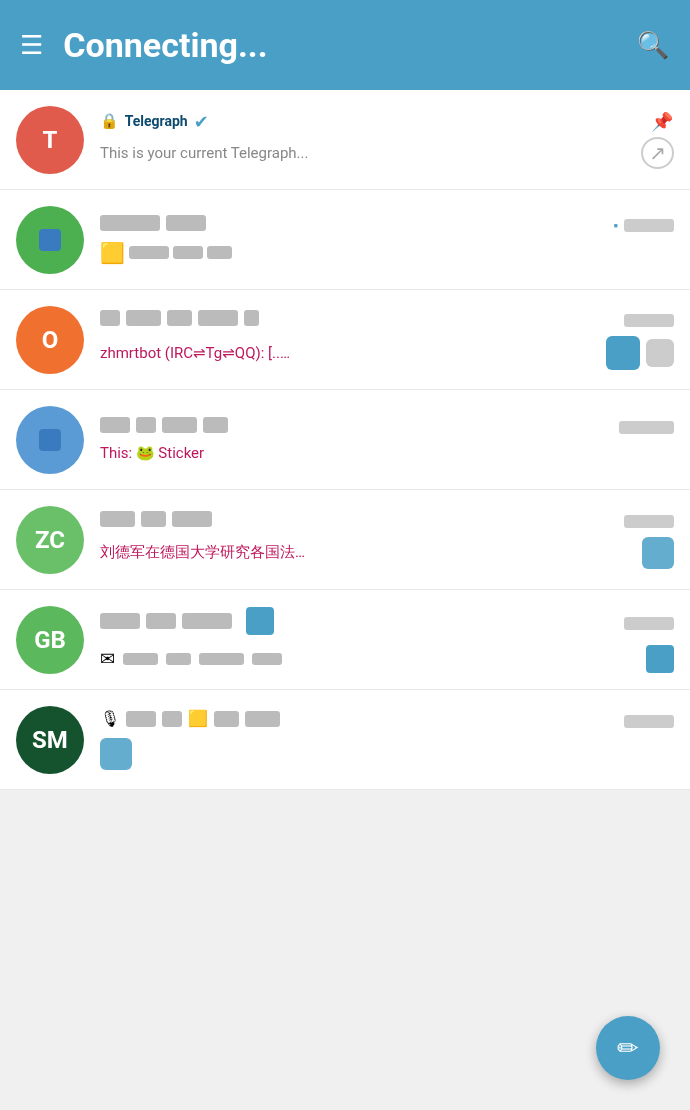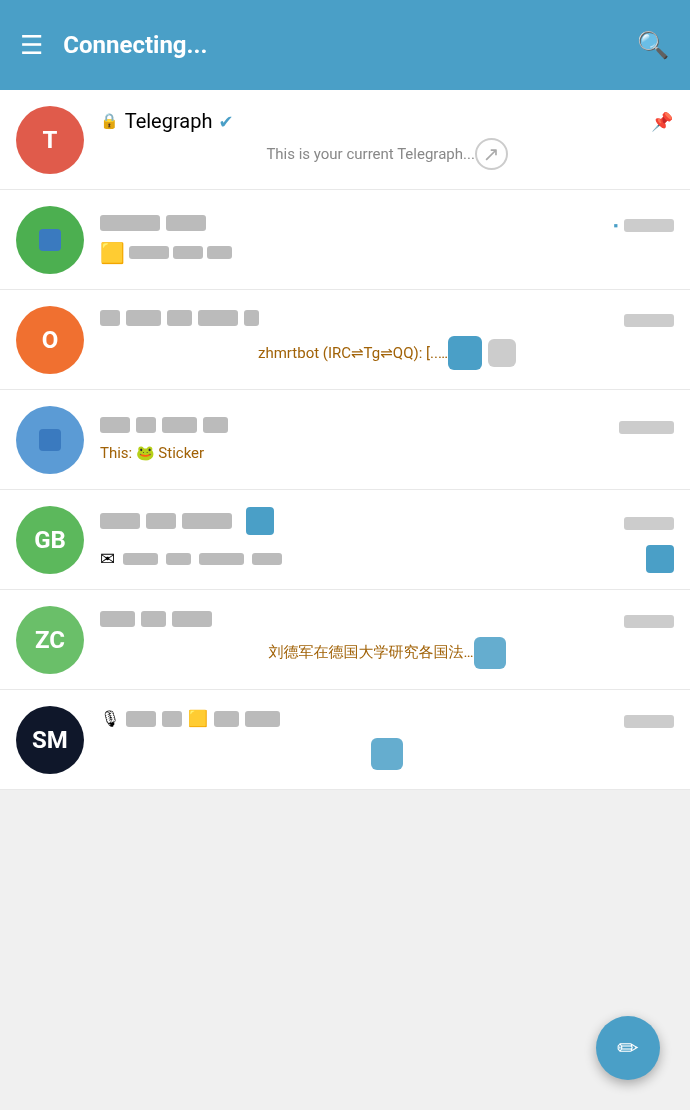--- a/index.html
+++ b/index.html
@@ -25,21 +25,21 @@
       align-items: center;
       gap: 20px;
     }
     .hamburger-icon {
       color: white;
       font-size: 26px;
       cursor: pointer;
     }
     .header-title {
       color: white;
-      font-size: 24px;
+      font-size: 34px;
       font-weight: bold;
     }
     .search-icon {
       color: white;
       font-size: 26px;
       cursor: pointer;
     }
 
     
     .chat-list {
@@ -91,26 +91,26 @@
     }
     .chat-preview {
       font-size: 15px;
       color: #888;
       white-space: nowrap;
       overflow: hidden;
       text-overflow: ellipsis;
       max-width: 480px;
     }
     .chat-preview.blue {
-      color: #a16207;
+      color: #be185d;
     }
     .chat-meta-row {
       display: flex;
       align-items: center;
-      justify-content: center;
+      justify-content: space-between;
     }
     .pin-icon {
       color: #aaa;
       font-size: 18px;
     }
     .redacted-name {
       display: flex;
       align-items: center;
       gap: 6px;
       margin-bottom: 5px;
@@ -121,23 +121,23 @@
       height: 16px;
       display: inline-block;
     }
     .time-bar {
       background: #ccc;
       border-radius: 3px;
       height: 13px;
       display: inline-block;
     }
     .telegraph-name {
-      font-weight: normal;
-      font-size: 20px;
-      color: #000000;
+      font-weight: bold;
+      font-size: 14px;
+      color: #0c4a6e;
     }
 
     
     .fab {
       position: fixed;
       bottom: 30px;
       right: 30px;
       width: 64px;
       height: 64px;
       border-radius: 50%;
@@ -153,21 +153,21 @@
       font-size: 26px;
     }
 
     
     .avatar-red { background: #e05b4b; }
     .avatar-green { background: #4caf50; }
     .avatar-orange { background: #f07030; }
     .avatar-blue { background: #5b9bd5; }
     .avatar-green2 { background: #5cb85c; }
     .avatar-green3 { background: #6abf69; }
-    .avatar-purple { background: #0f172a; }
+    .avatar-purple { background: #14532d; }
 
     
     .avatar-square {
       width: 22px;
       height: 22px;
       background: #3a7abf;
       border-radius: 4px;
       display: block;
     }
 
@@ -270,20 +270,40 @@
           <span class="name-bar" style="width:20px;"></span>
           <span class="name-bar" style="width:35px;"></span>
           <span class="name-bar" style="width:25px;"></span>
         </div>
         <div style="display:flex; align-items:center; gap:6px;">
           <span class="time-bar" style="width:55px;"></span>
         </div>
       </div>
       <div>
         <span class="chat-preview blue">This: 🐸 Sticker</span>
+      </div>
+    </div>
+  </div>
+
+  <div class="chat-item">
+    <div class="avatar avatar-green3">ZC</div>
+    <div class="chat-content">
+      <div class="chat-header-row">
+        <div class="redacted-name">
+          <span class="name-bar" style="width:35px;"></span>
+          <span class="name-bar" style="width:25px;"></span>
+          <span class="name-bar" style="width:40px;"></span>
+        </div>
+        <div style="display:flex; align-items:center; gap:6px;">
+          <span class="time-bar" style="width:50px;"></span>
+        </div>
+      </div>
+      <div class="chat-meta-row">
+        <span class="chat-preview blue">刘德军在德国大学研究各国法…</span>
+        <div style="width:32px;height:32px;background:#4a9fc7;border-radius:6px; opacity:0.85;"></div>
       </div>
     </div>
   </div>
 
   <div class="chat-item">
     <div class="avatar avatar-green2">GB</div>
     <div class="chat-content">
       <div class="chat-header-row">
         <div class="redacted-name">
           <span class="name-bar" style="width:40px;"></span>
@@ -300,40 +320,20 @@
         <span class="name-bar" style="width:35px; height:12px; margin-left:4px;"></span>
         <span class="name-bar" style="width:25px; height:12px; margin-left:4px;"></span>
         <span class="name-bar" style="width:45px; height:12px; margin-left:4px;"></span>
         <span class="name-bar" style="width:30px; height:12px; margin-left:4px;"></span>
         <div style="width:28px;height:28px;background:#4a9fc7;border-radius:4px; margin-left:auto;"></div>
       </div>
     </div>
   </div>
 
   <div class="chat-item">
-    <div class="avatar avatar-green3">ZC</div>
-    <div class="chat-content">
-      <div class="chat-header-row">
-        <div class="redacted-name">
-          <span class="name-bar" style="width:35px;"></span>
-          <span class="name-bar" style="width:25px;"></span>
-          <span class="name-bar" style="width:40px;"></span>
-        </div>
-        <div style="display:flex; align-items:center; gap:6px;">
-          <span class="time-bar" style="width:50px;"></span>
-        </div>
-      </div>
-      <div class="chat-meta-row">
-        <span class="chat-preview blue">刘德军在德国大学研究各国法…</span>
-        <div style="width:32px;height:32px;background:#4a9fc7;border-radius:6px; opacity:0.85;"></div>
-      </div>
-    </div>
-  </div>
-
-  <div class="chat-item">
     <div class="avatar avatar-purple">SM</div>
     <div class="chat-content">
       <div class="chat-header-row">
         <div class="redacted-name">
           <span style="font-size:16px;">🎙</span>
           <span class="name-bar" style="width:30px;"></span>
           <span class="name-bar" style="width:20px;"></span>
           <span style="font-size:16px;">🟨</span>
           <span class="name-bar" style="width:25px;"></span>
           <span class="name-bar" style="width:35px;"></span>

